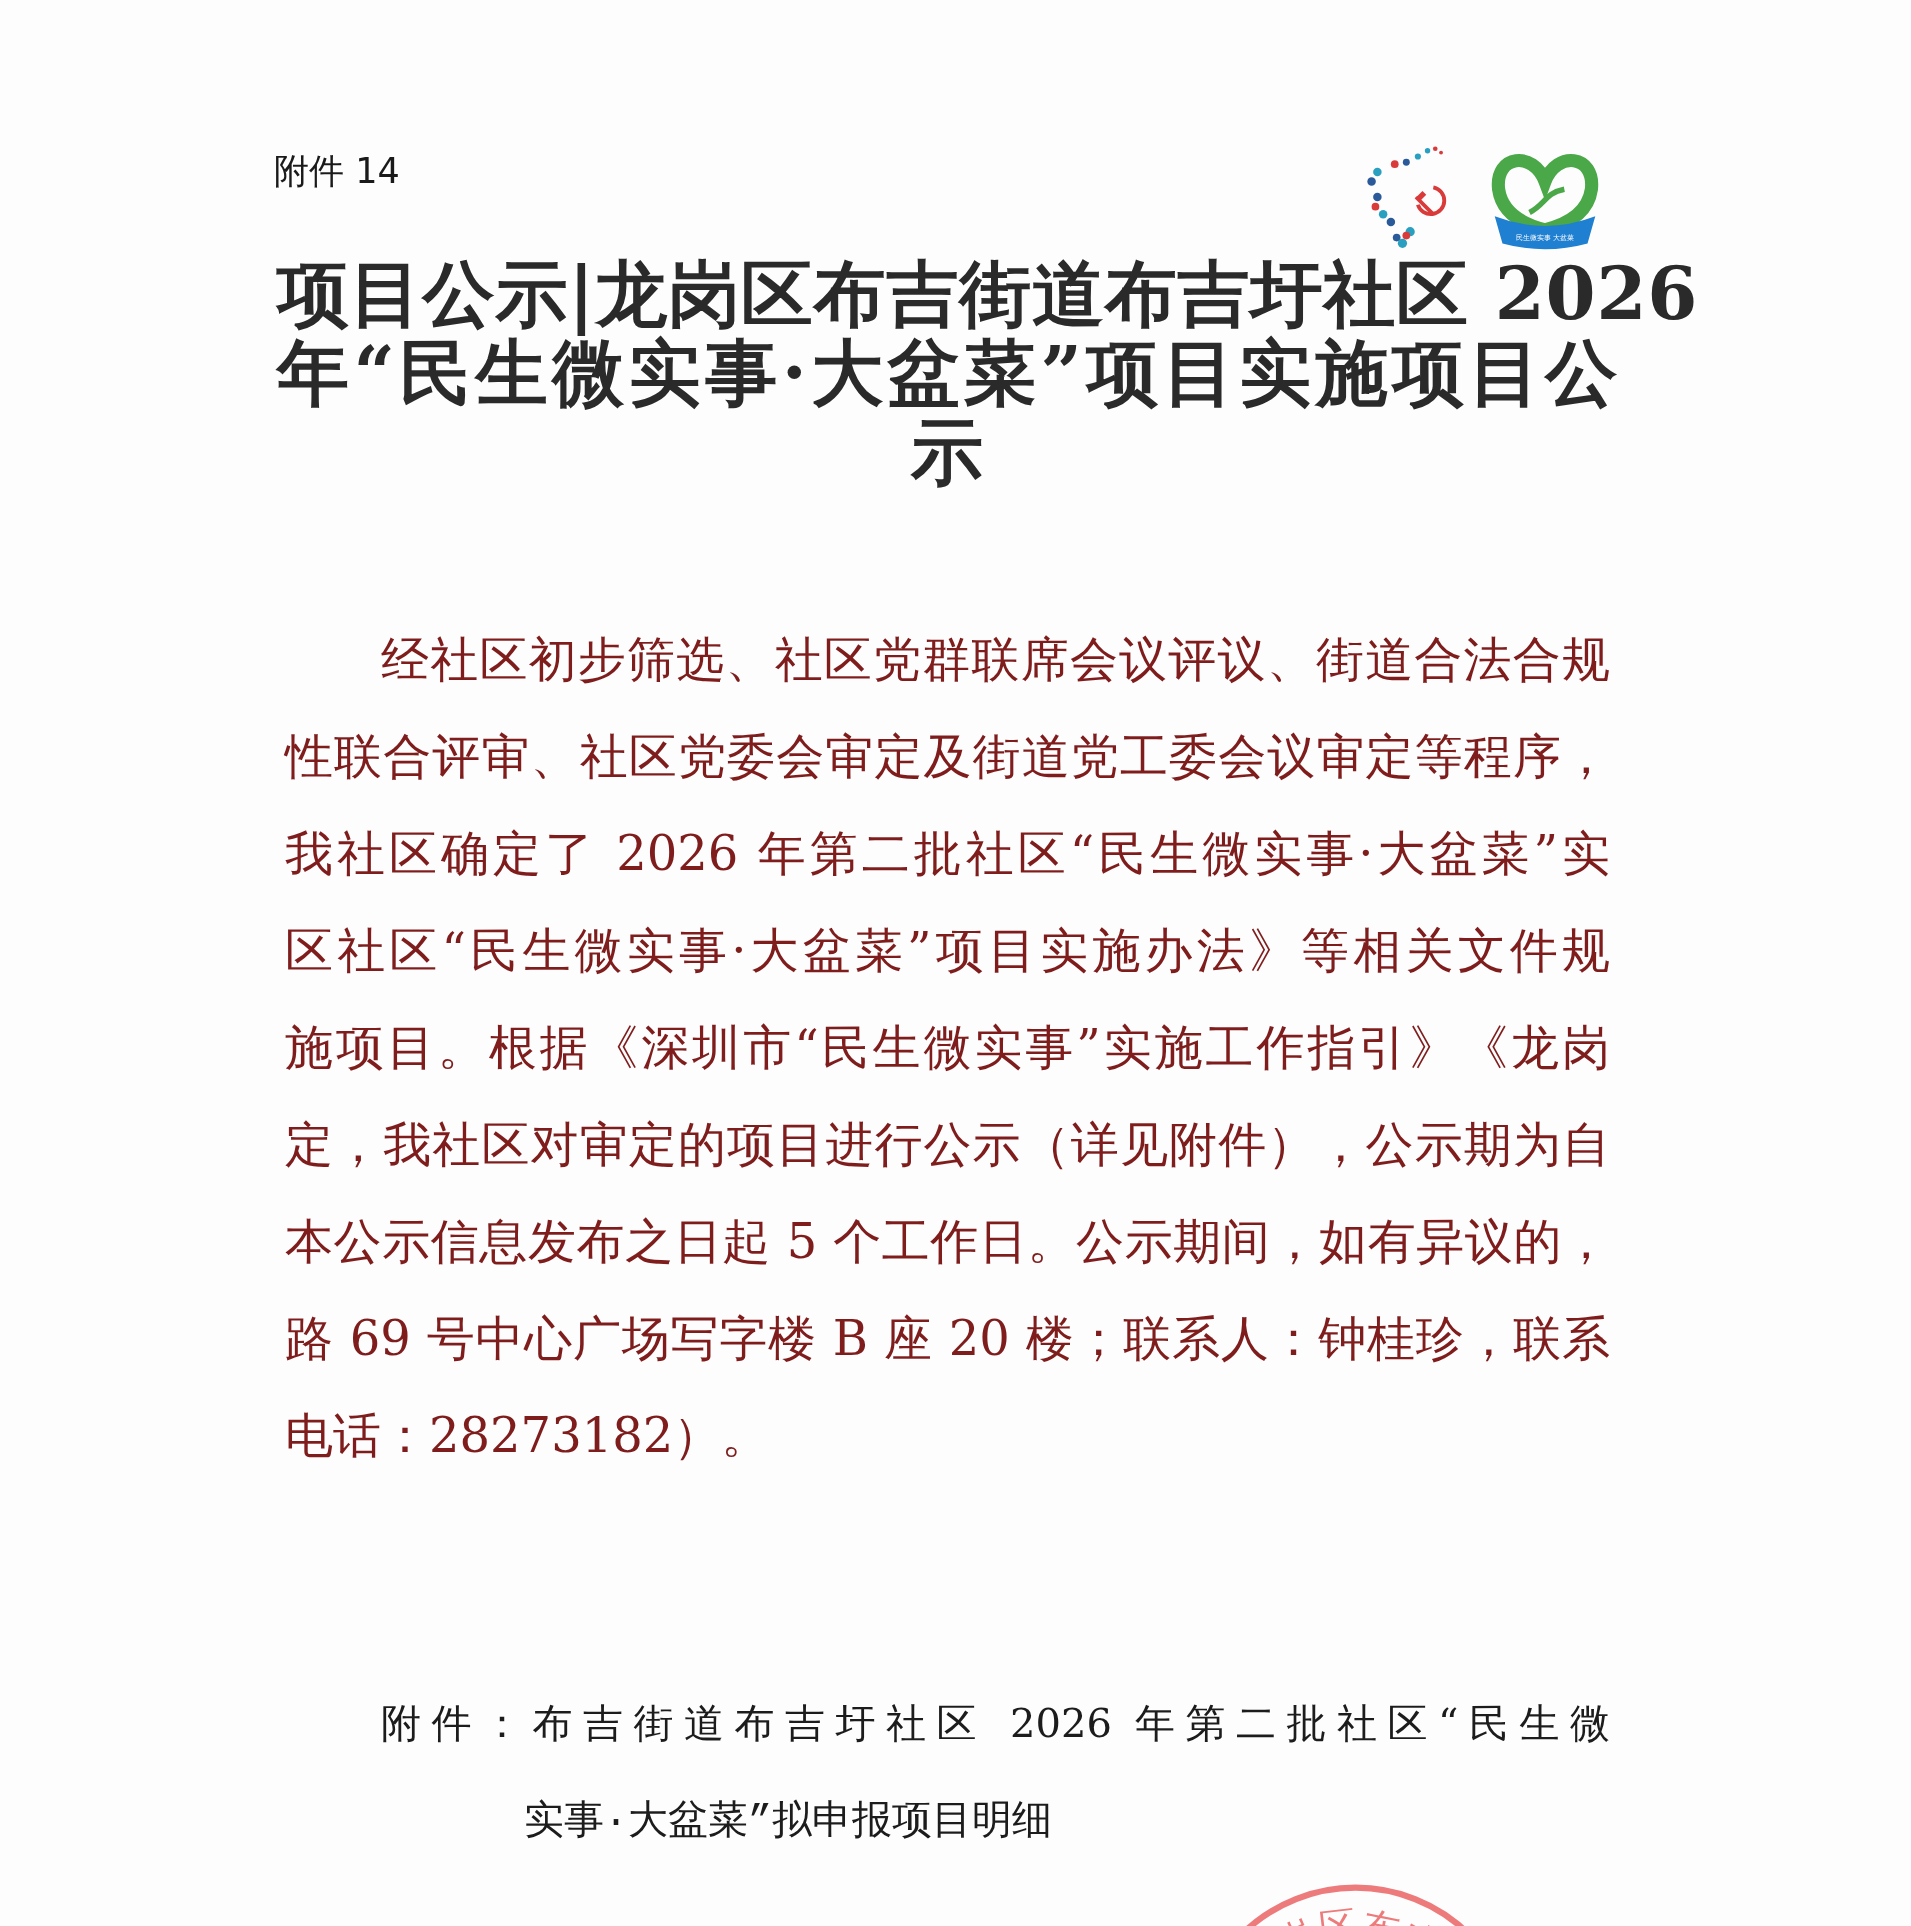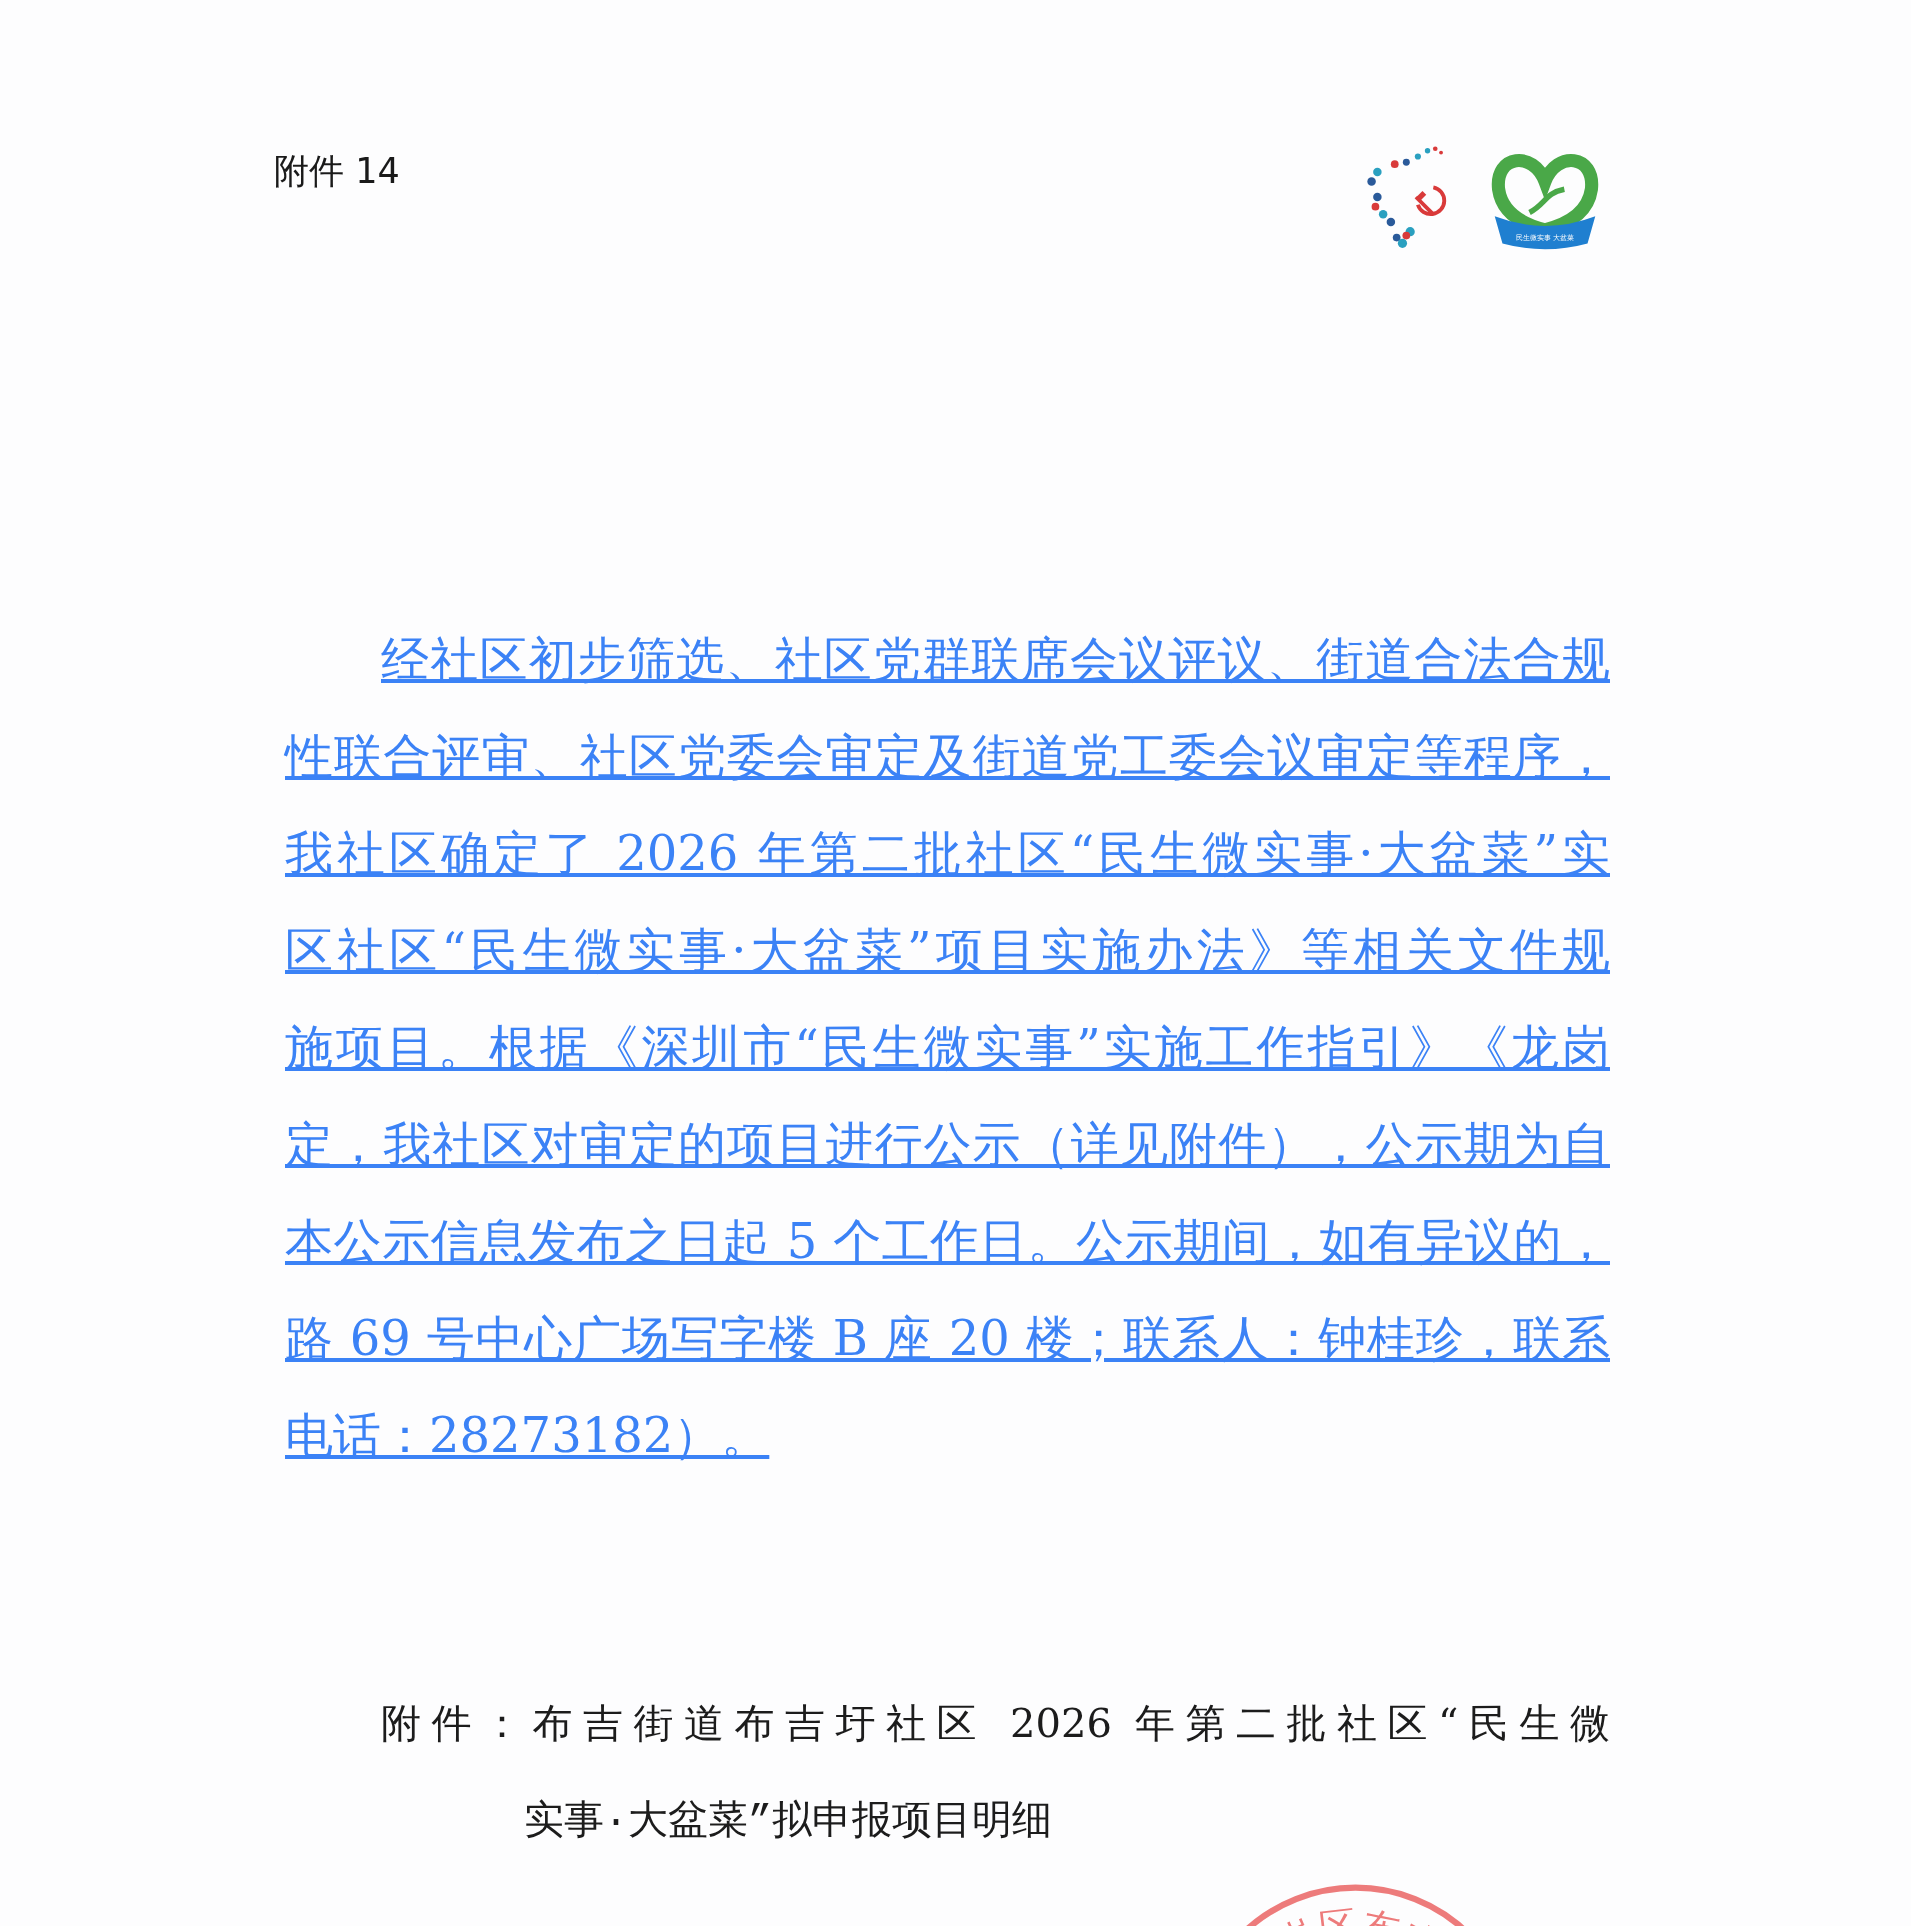--- a/index.html
+++ b/index.html
@@ -5,21 +5,21 @@
   html, body { margin:0; padding:0; background:#ffffff; }
   body { width:1911px; height:2703px; position:relative; overflow:hidden; }
   .page { position:absolute; inset:0; background:#fdfdfe; }
   .serif { font-family: "DejaVu Serif", "Liberation Serif", serif; }
   .sans { font-family: "DejaVu Sans", "Liberation Sans", sans-serif; }
   .annex-label { position:absolute; left:274px; top:148px; font-size:35px; color:#1a1a1a; }
   .logos { position:absolute; left:1360px; top:139px; width:247px; height:116px; }
   .title { position:absolute; left:277px; width:1341px; top:254px; font-size:72px; line-height:79px; font-weight:bold; color:#2a2a2a; text-align:center; letter-spacing:0.8px; }
   .title .line { display:block; white-space:nowrap; text-align:justify; text-align-last:justify; }
   .title .line.last { text-align:center; text-align-last:center; }
-  .body-text { position:absolute; left:285px; width:1325px; top:611px; font-size:48px; line-height:97px; color:#3b82f6;text-decoration:underline; }
+  .body-text { position:absolute; left:285px; width:1325px; top:611px; font-size:48px; line-height:97px; color:#7f1d1d; }
   .body-text .line { display:block; white-space:nowrap; text-align:justify; text-align-last:justify; }
   .body-text .line.last { text-align:left; text-align-last:left; }
   .attach { position:absolute; left:381px; width:1229px; top:1674px; font-size:40px; line-height:99px; color:#1c1c1c; }
   .attach .line { display:block; white-space:nowrap; text-align:justify; text-align-last:justify; }
   .attach .line.second { padding-left:143px; text-align:left; text-align-last:left;font-family:Liberation Mono, monospace; }
   .stamp { position:absolute; left:1186px; top:1880px; width:339px; height:339px; opacity:0.72; }
 </style>
 </head>
 <body>
 
@@ -59,20 +59,25 @@
       </g>
     </svg>
     <svg width="116" height="116" viewBox="0 0 300 300" style="position:absolute;left:127px;top:0">
       <path d="M150 110 C120 30 20 40 30 130 C40 200 110 225 150 235 C190 225 260 200 270 130 C280 40 180 30 150 110 Z" fill="none" stroke="#4aa848" stroke-width="34"></path>
       <path d="M110 190 C150 170 150 140 200 130" stroke="#4aa848" stroke-width="14" fill="none"></path>
       <path d="M20 200 Q150 250 280 200 L260 270 Q150 300 40 270 Z" fill="#1f7fd0"></path>
       <text x="150" y="262" font-size="18" fill="#ffffff" text-anchor="middle" font-family="DejaVu Sans, sans-serif">民生微实事 大盆菜</text>
     </svg>
   </div>
 
+  <div class="title serif">
+    <span class="line">项目公示|龙岗区布吉街道布吉圩社区 2026</span>
+    <span class="line">年“民生微实事·大盆菜”项目实施项目公</span>
+    <span class="line last">示</span>
+  </div>
 
   <div class="body-text serif">
     <span class="line" style="padding-left:96px">经社区初步筛选、社区党群联席会议评议、街道合法合规</span>
     <span class="line">性联合评审、社区党委会审定及街道党工委会议审定等程序，</span>
     <span class="line">我社区确定了 2026 年第二批社区“民生微实事·大盆菜”实</span>
     <span class="line">区社区“民生微实事·大盆菜”项目实施办法》等相关文件规</span>
     <span class="line">施项目。根据《深圳市“民生微实事”实施工作指引》《龙岗</span>
     <span class="line">定，我社区对审定的项目进行公示（详见附件），公示期为自</span>
     <span class="line">本公示信息发布之日起 5 个工作日。公示期间，如有异议的，</span>
     <span class="line">路 69 号中心广场写字楼 B 座 20 楼；联系人：钟桂珍，联系</span>

